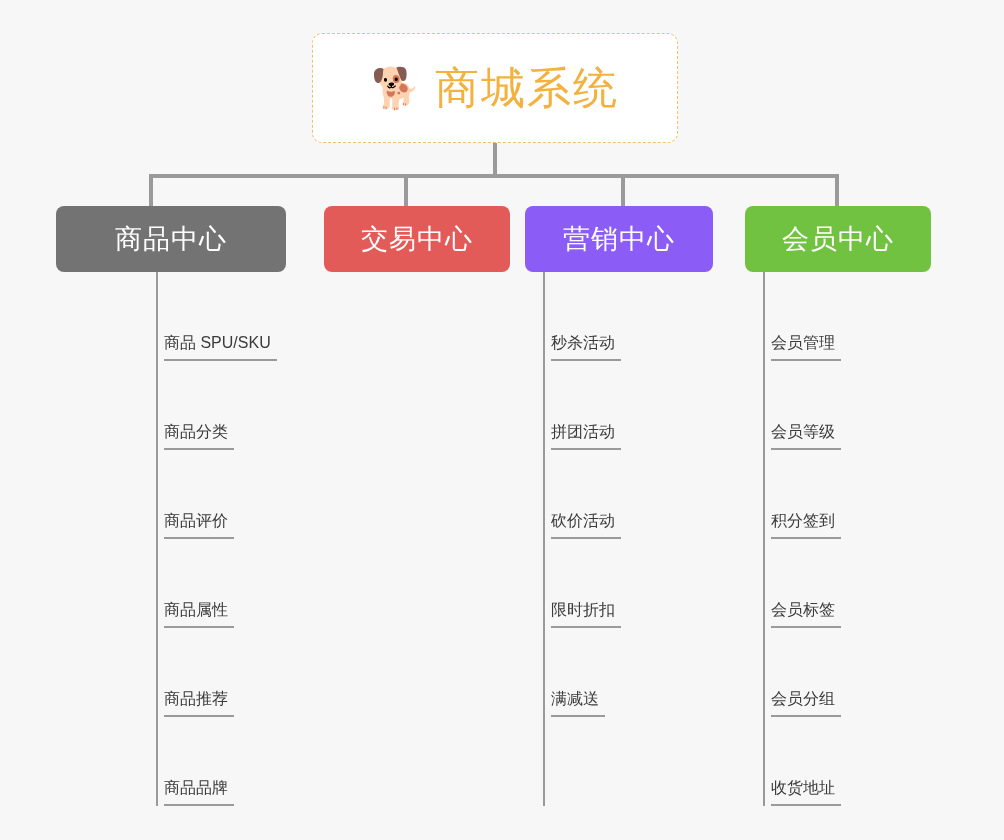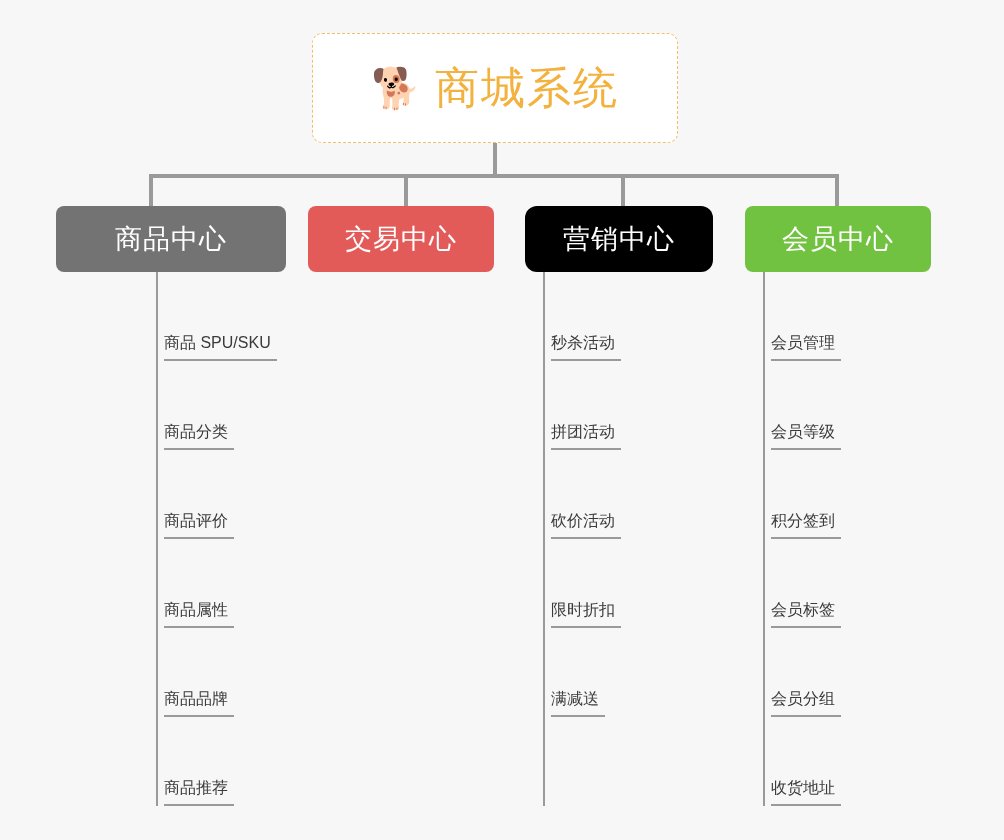--- a/index.html
+++ b/index.html
@@ -124,21 +124,21 @@
     line-height: 1;
     padding-bottom: 8px;
     white-space: nowrap;
     border-bottom: 2px solid #9a9a9a;
     display: inline-block;
     padding-right: 6px;
   }
 
   
   .col0 { left: 56px;  width: 230px; }
-  .col1 { left: 308px; width: 186px; }
+  .col1 { left: 324px; width: 186px; }
   .col2 { left: 525px; width: 188px; }
   .col3 { left: 745px; width: 186px; }
 
   .col0 .leaf-stem { left: 100px; }
   .col1 .leaf-stem { left: 18px; }
   .col2 .leaf-stem { left: 18px; }
   .col3 .leaf-stem { left: 18px; }
 
   .col0 .leaf { padding-left: 108px; }
   .col1 .leaf { padding-left: 26px; }
@@ -174,36 +174,36 @@
       <div class="leaf">
           <span class="leaf-text" style="border-bottom-color: rgb(154, 154, 154);">商品分类</span>
         </div>
       <div class="leaf">
           <span class="leaf-text" style="border-bottom-color: rgb(154, 154, 154);">商品评价</span>
         </div>
       <div class="leaf">
           <span class="leaf-text" style="border-bottom-color: rgb(154, 154, 154);">商品属性</span>
         </div>
       <div class="leaf">
+          <span class="leaf-text" style="border-bottom-color: rgb(154, 154, 154);">商品推荐</span>
+        </div>
+      <div class="leaf">
           <span class="leaf-text" style="border-bottom-color: rgb(154, 154, 154);">商品品牌</span>
-        </div>
-      <div class="leaf">
-          <span class="leaf-text" style="border-bottom-color: rgb(154, 154, 154);">商品推荐</span>
         </div>
     </div>
   </div>
 
   <div class="column col1">
     <div class="col-header" style="background: rgb(227, 91, 88);">
       <span>交易中心</span>
     </div>
   </div>
 
   <div class="column col2">
-    <div class="col-header" style="background: #000000; border-radius: 12px;">
+    <div class="col-header" style="background: #8b5cf6;">
       <span>营销中心</span>
     </div>
     <div class="leaf-list">
       <div class="leaf-stem" style="background: rgb(154, 154, 154); height: 534px;"></div>
       <div class="leaf">
           <span class="leaf-text" style="border-bottom-color: rgb(154, 154, 154);">秒杀活动</span>
         </div>
       <div class="leaf">
           <span class="leaf-text" style="border-bottom-color: rgb(154, 154, 154);">拼团活动</span>
         </div>

